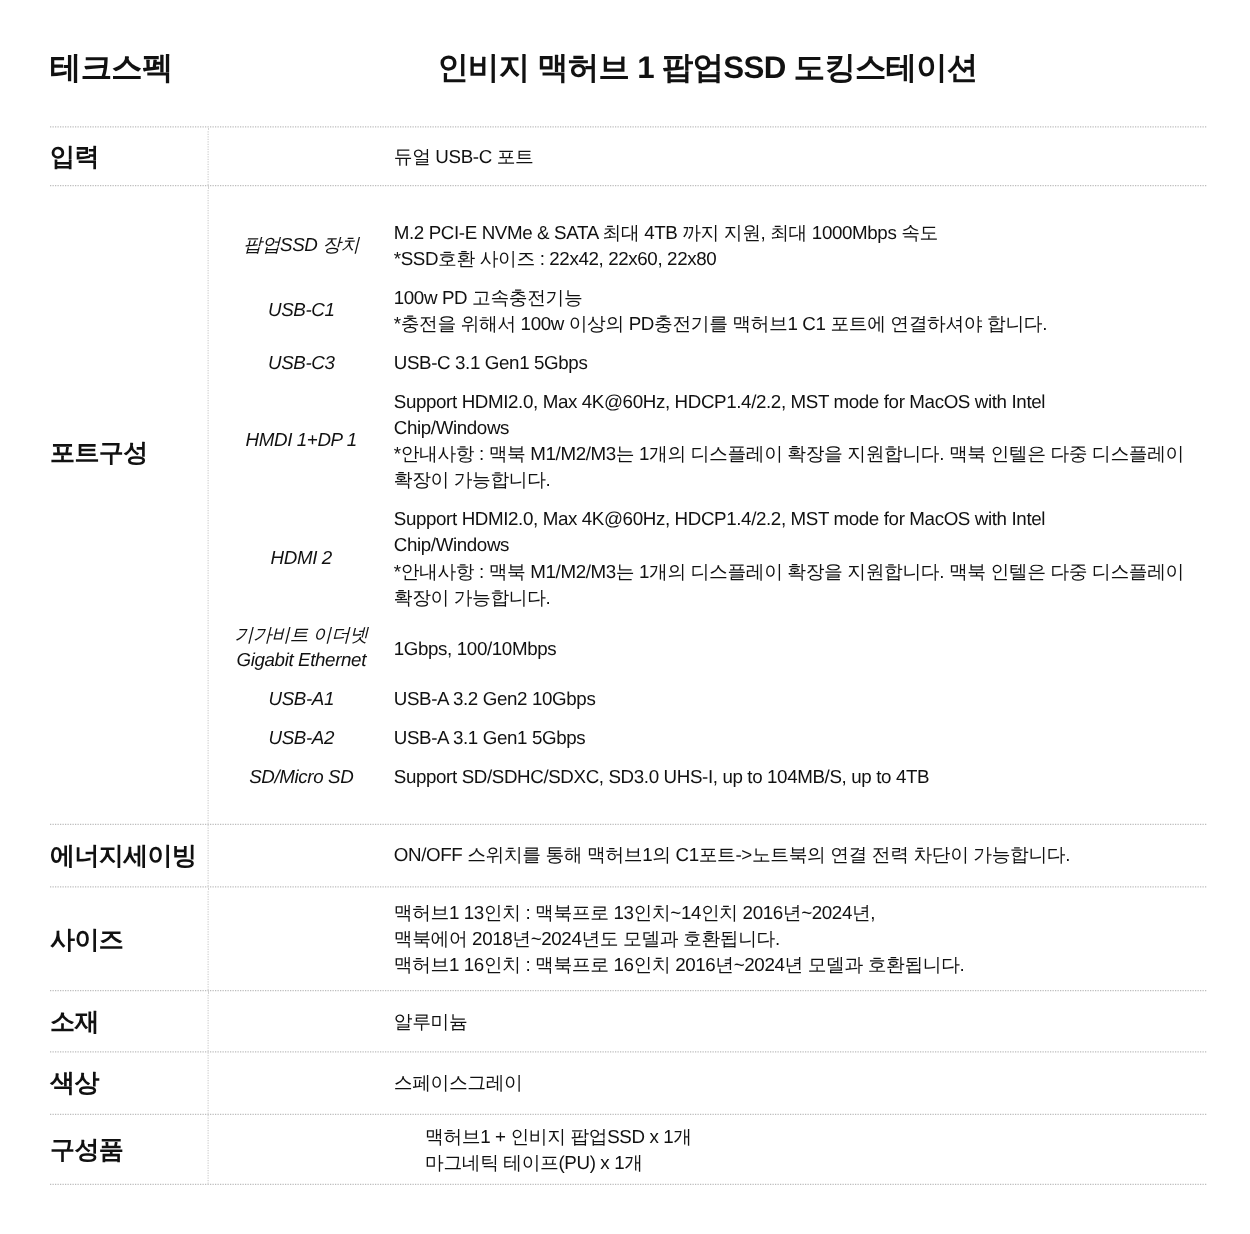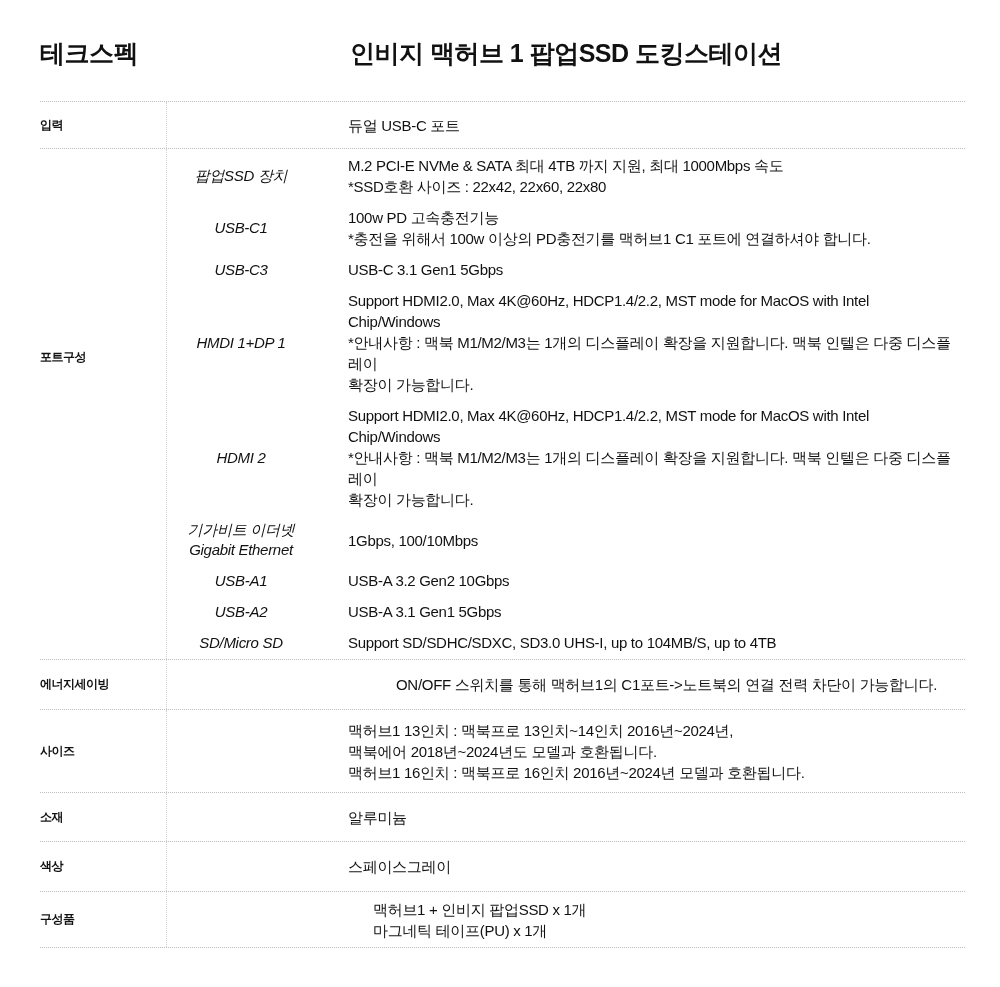--- a/index.html
+++ b/index.html
@@ -17,37 +17,37 @@
   .hdr-label { width: 127px; flex: none; font-size: 25px; font-weight: bold; letter-spacing: -0.5px; }
   .hdr-title { flex: 1; text-align: center; font-size: 25px; font-weight: bold; letter-spacing: -0.5px; }
 
   
   .spec-table { border-bottom: 1px dotted #bdbdbd; }
   .row { display: flex; border-top: 1px dotted #bdbdbd; }
   .row-label {
     width: 127px; flex: none;
     border-right: 1px dotted #d2d2d2;
     display: flex; align-items: center;
-    font-size: 12px; font-weight: bold; letter-spacing: -0.5px;
+    font-size: 20px; font-weight: bold; letter-spacing: -0.5px;
   }
   .row-label.offset-top { align-items: flex-start; padding-top: 200px; }
   .row-body { flex: 1; display: flex; flex-direction: column; justify-content: center; }
   .sub-row { display: flex; align-items: center; padding: 5px 0; }
   .sub-cell {
     width: 148px; flex: none;
     text-align: center;
     font-size: 15px; line-height: 20px; letter-spacing: -0.3px; font-style: italic;
   }
-  .val-cell { flex: 1; font-size: 15px; line-height: 21px; letter-spacing: -0.3px; padding-right: 10px; margin-left: 33px; }
+  .val-cell { flex: 1; font-size: 15px; line-height: 21px; letter-spacing: -0.3px; padding-right: 10px; }
   .val-cell p { margin: 0; }
 
   
   .row-input      { min-height: 47px; }
   .row-ports      { min-height: 511px; }
-  .row-energy     { min-height: 50px; gap: 48px; }
+  .row-energy     { min-height: 50px; }
   .row-size       { min-height: 83px; }
   .row-material   { min-height: 49px; }
   .row-color      { min-height: 50px; }
   .row-components { min-height: 56px; gap: 25px; }
 </style>
 </head>
 <body>
 
 <div class="page">
 

